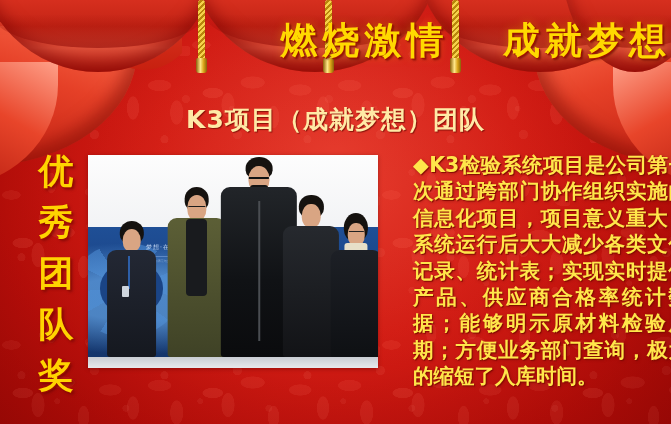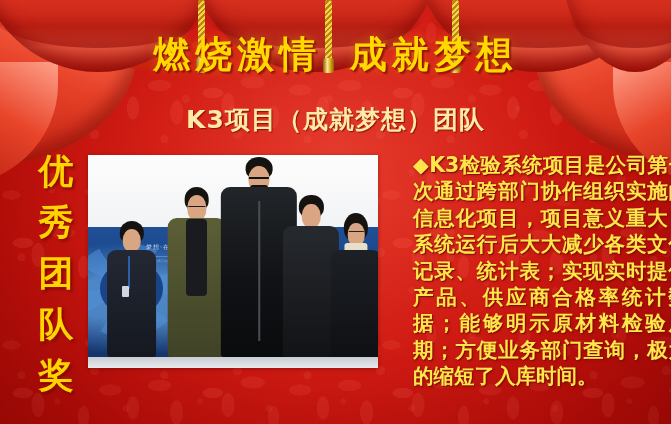--- a/index.html
+++ b/index.html
@@ -108,25 +108,25 @@
     border-radius:0 0 80% 30%/0 0 90% 80%;
   }
   .rb.d{
     left:92px;top:-22px;width:120px;height:92px;
     background:linear-gradient(180deg,#e8432c,#c7200f);
     border-radius:0 0 55% 55%/0 0 90% 90%;
   }
 
   
   .main-title{
-    position:absolute;left:0;right:0;top:34px;text-align:center;
+    position:absolute;left:0;right:0;top:22px;text-align:right;
     font-size:37px;line-height:42px;font-weight:bold;letter-spacing:5px;
     color:#ffd900;
     text-shadow:1px 1px 0 #a01000, 2px 2px 2px rgba(90,0,0,.6), 0 0 10px rgba(255,190,0,.35);
-    font-family:Liberation Serif, serif;
+    font-family:Liberation Mono, monospace;
     white-space:pre;
   }
   .sub-title{
     position:absolute;left:0;right:0;top:105px;text-align:center;
     font-size:25px;line-height:30px;font-weight:bold;letter-spacing:1px;
     color:#ffeaa6;
     text-shadow:1px 1px 1px rgba(110,10,0,.75);
   }
 
   

